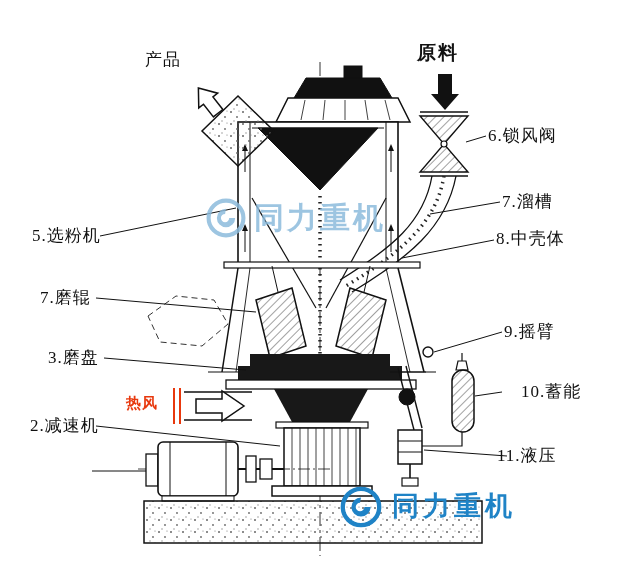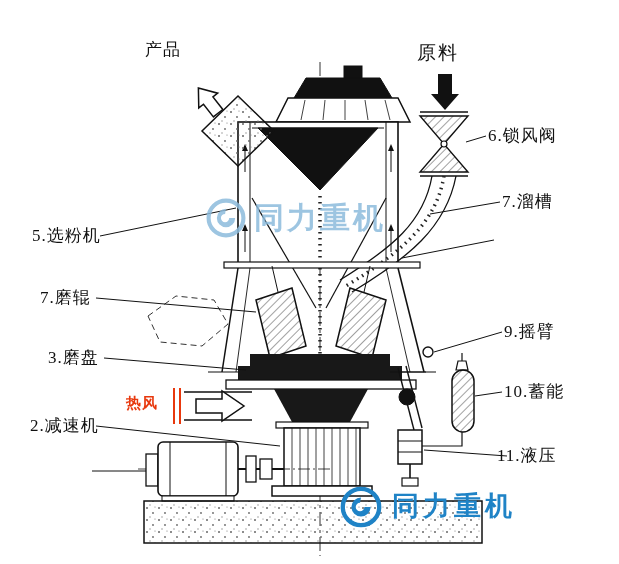--- a/index.html
+++ b/index.html
@@ -1,21 +1,21 @@
 <!DOCTYPE html>
 <html><head>
 <meta charset="utf-8">
 <style>
   html,body{margin:0;padding:0;}
   body{font-family:"Liberation Sans","DejaVu Sans",sans-serif;background:#fff;}
   .stage{position:relative;width:619px;height:564px;background:#ffffff;overflow:hidden;}
   .stage svg.drawing{position:absolute;left:0;top:0;}
   .lbl{position:absolute;color:#111;font-size:17px;letter-spacing:1px;white-space:nowrap;
        font-family:"Liberation Serif","DejaVu Serif",serif;}
-  .lbl.big{font-size:19px;font-weight:normal;letter-spacing:2px;}
+  .lbl.big{font-size:19px;font-weight:bold;letter-spacing:2px;}
   .lbl.red{color:#e8380d;font-size:15px;font-weight:bold;}
   .wm-center{position:absolute;left:204px;top:196px;display:flex;align-items:center;gap:6px;opacity:.85;}
   .wm-center .wm-text{font-size:30px;font-weight:bold;letter-spacing:3px;color:#8cbbdc;
        font-family:"Liberation Sans",sans-serif;}
   .brand{position:absolute;left:338px;top:484px;display:flex;align-items:center;gap:8px;}
   .brand .bcol{display:flex;flex-direction:column;line-height:1.1;}
   .brand .bname{font-size:27px;font-weight:bold;letter-spacing:4px;color:#1f83c6;}
   .brand .bsub{font-size:9.5px;letter-spacing:2.2px;color:#8fb0cf;margin-top:3px;}
 </style>
 </head>
@@ -184,29 +184,30 @@
       <line x1="92" y1="471" x2="146" y2="471"></line>
       <line x1="486" y1="136" x2="466" y2="142"></line>
       <line x1="500" y1="202" x2="430" y2="214"></line>
       <line x1="494" y1="240" x2="402" y2="258"></line>
       <line x1="502" y1="332" x2="434" y2="352"></line>
       <line x1="502" y1="392" x2="475" y2="396"></line>
       <line x1="507" y1="456" x2="424" y2="450"></line>
     </g>
   </svg>
 
-  <div class="lbl" style="left:145px;top:38px;font-family:Liberation Serif, serif;">产品</div>
+  <div class="lbl" style="left:145px;top:48px;font-family:Liberation Serif, serif;">产品</div>
   <div class="lbl big" style="left:417px;top:40px;">原料</div>
   <div class="lbl" style="left:488px;top:124px;">6.锁风阀</div>
   <div class="lbl" style="left:502px;top:190px;">7.溜槽</div>
+  <div class="lbl" style="left:496px;top:227px;">8.中壳体</div>
   <div class="lbl" style="left:32px;top:224px;">5.选粉机</div>
   <div class="lbl" style="left:40px;top:286px;">7.磨辊</div>
   <div class="lbl" style="left:48px;top:346px;">3.磨盘</div>
   <div class="lbl" style="left:504px;top:320px;font-family:Liberation Serif, serif;">9.摇臂</div>
-  <div class="lbl" style="left:504px;top:380px;">10.蓄能</div>
+  <div class="lbl" style="left:521px;top:380px;">10.蓄能</div>
   <div class="lbl red" style="left:126px;top:394px;">热风</div>
   <div class="lbl" style="left:30px;top:414px;">2.减速机</div>
   <div class="lbl" style="left:497px;top:444px;text-align:right;">11.液压</div>
 
   <div class="wm-center">
     <svg width="44" height="44" viewBox="0 0 48 48">
       <circle cx="24" cy="24" r="19" fill="none" stroke="#8cbbdc" stroke-width="4.5"></circle>
       <path d="M24 14 a10 10 0 1 0 10 10 h-6.5 a4.5 4.5 0 1 1 -4.5 -4.5 z" fill="#8cbbdc"></path>
     </svg>
     <span class="wm-text">同力重机</span>

